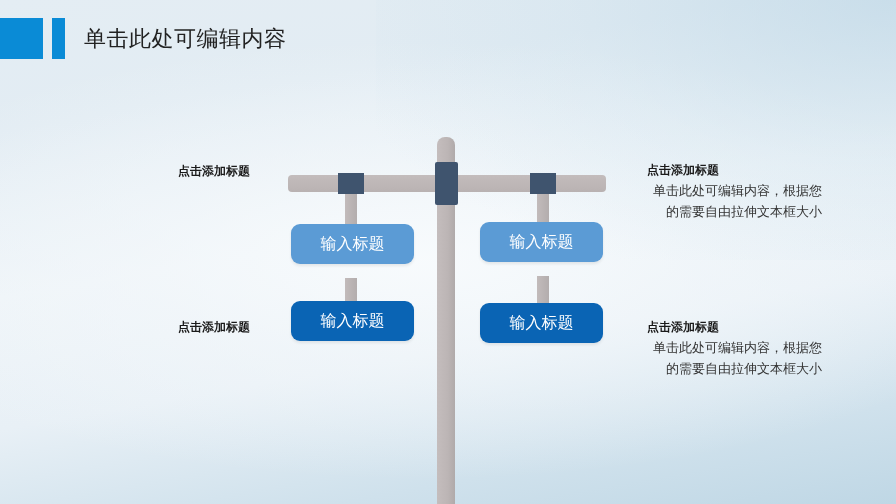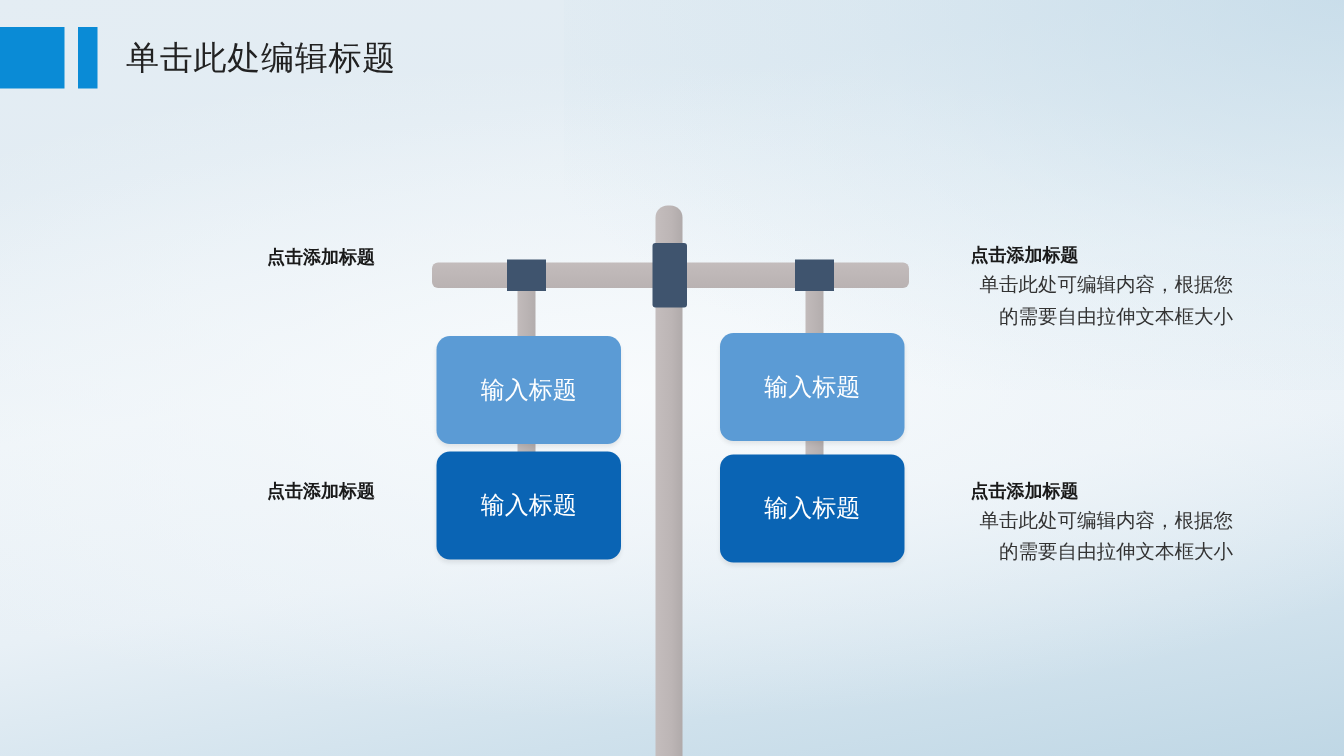--- a/index.html
+++ b/index.html
@@ -26,21 +26,21 @@
     .collar { position:absolute; left:435px; top:162px; width:23px; height:43px; background:#3f546e; border-radius:2px; }
     .clamp { position:absolute; width:26px; height:21px; top:173px; background:#3f546e; }
     .clamp.left { left:338px; }
     .clamp.right { left:530px; }
     .hanger { position:absolute; width:12px; background:linear-gradient(90deg,#c2bbbb,#b3adad); }
     .hanger.l1 { left:345px; top:194px; height:32px; }
     .hanger.l2 { left:345px; top:278px; height:25px; }
     .hanger.r1 { left:537px; top:194px; height:30px; }
     .hanger.r2 { left:537px; top:276px; height:28px; }
 
-    .sign { position:absolute; width:123px; height:72px; border-radius:9px;
+    .sign { position:absolute; width:123px; height:40px; border-radius:9px;
       display:flex; align-items:center; justify-content:center;
       color:#fff; font-size:16px; box-shadow:0 2px 3px rgba(0,0,0,0.08); cursor:pointer; }
     .sign.light { background:#5b9bd5; }
     .sign.dark { background:#0a64b4; }
     .sign.lt { left:291px; top:224px; }
     .sign.lb { left:291px; top:301px; }
     .sign.rt { left:480px; top:222px; }
     .sign.rb { left:480px; top:303px; }
 
     .left-label { position:absolute; left:178px; font-size:12px; font-weight:bold; color:#1a1a1a; white-space:nowrap; }
@@ -53,21 +53,21 @@
     .desc-title { font-size:12px; font-weight:bold; color:#1a1a1a; line-height:19px; white-space:nowrap; }
     .desc-body { font-size:13px; color:#333; line-height:21px; width:175px;text-align:right; }
   </style>
 </head>
 <body>
 
 <div class="bg-tr"></div>
 
 <div class="hdr-block-big"></div>
 <div class="hdr-block-small"></div>
-<div class="page-title">单击此处编辑标题</div>
+<div class="page-title">单击此处可编辑内容</div>
 
 <div>
   <div class="post"></div>
   <div class="crossbar"></div>
   <div class="collar"></div>
   <div class="clamp left"></div>
   <div class="clamp right"></div>
   <div class="hanger l1"></div>
   <div class="hanger l2"></div>
   <div class="hanger r1"></div>

